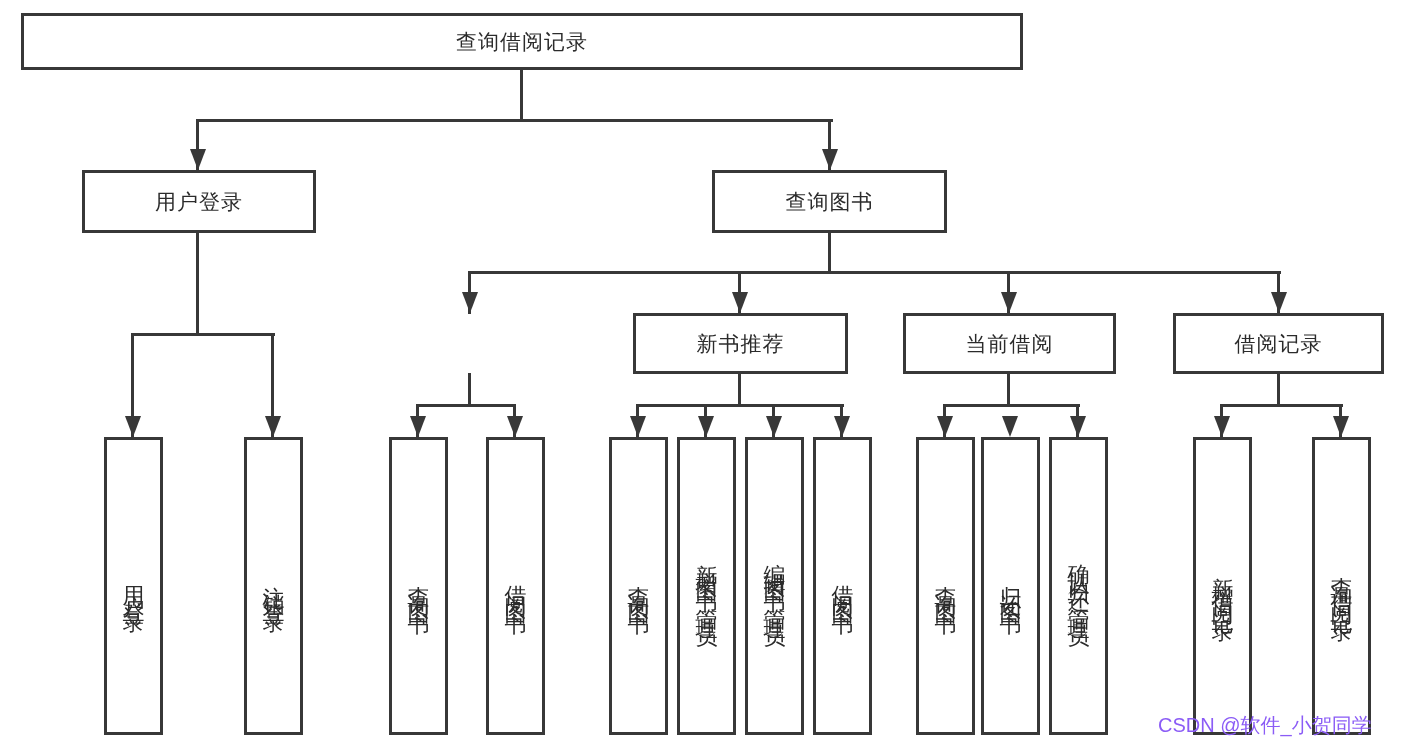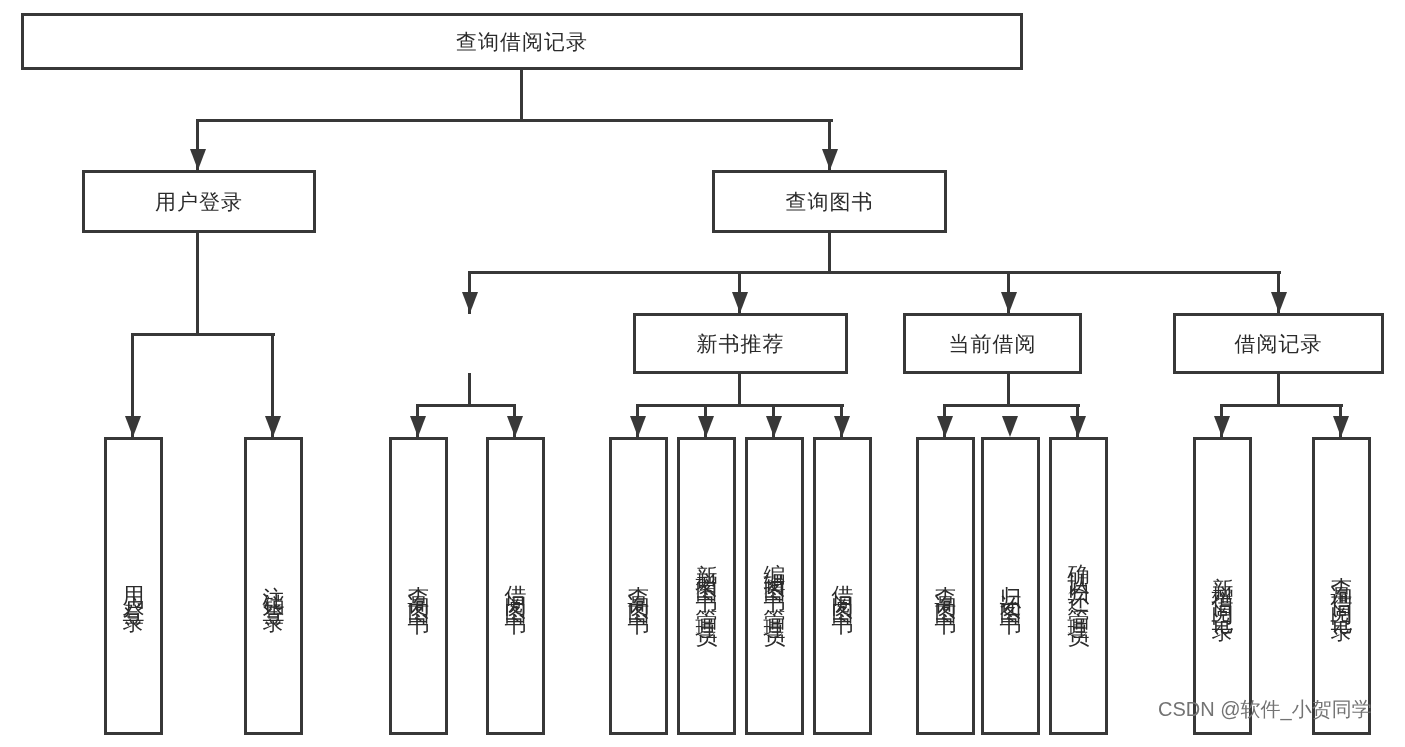--- a/index.html
+++ b/index.html
@@ -42,23 +42,23 @@
   }
   .arrow{
     position:absolute;
     width:0;height:0;
     border-left:8px solid transparent;
     border-right:8px solid transparent;
     border-top:21px solid #383838;
   }
   .watermark{
     position:absolute;
-    left:1158px;top:696px;
+    left:1158px;top:712px;
     font-size:20px;
-    color:#737373;
+    color:#8b5cf6;
     white-space:nowrap;
     z-index:5;
   }
 </style>
 </head>
 <body>
 
 <div id="stage">
   <div class="watermark">CSDN @软件_小贺同学</div>
 <div class="line" style="left: 520px; top: 69px; width: 3px; height: 53px;"></div>
@@ -117,21 +117,21 @@
     </div>
     <div class="node h" style="left: 82px; top: 170px; width: 234px; height: 63px;">
       <span class="lbl">用户登录</span>
     </div>
     <div class="node h" style="left: 712px; top: 170px; width: 235px; height: 63px;">
       <span class="lbl">查询图书</span>
     </div>
     <div class="node h" style="left: 633px; top: 313px; width: 215px; height: 61px;">
       <span class="lbl">新书推荐</span>
     </div>
-    <div class="node h" style="left: 903px; top: 313px; width: 179px; height: 61px; text-align: center;">
+    <div class="node h" style="left: 903px; top: 313px; width: 213px; height: 61px; text-align: center;">
       <span class="lbl">当前借阅</span>
     </div>
     <div class="node h" style="left: 1173px; top: 313px; width: 211px; height: 61px;">
       <span class="lbl">借阅记录</span>
     </div>
     <div class="node v" style="left: 104px; top: 437px; width: 59px; height: 298px;">
       <span class="lbl">用户登录</span>
     </div>
     <div class="node v" style="left: 244px; top: 437px; width: 59px; height: 298px;">
       <span class="lbl">注销登录</span>

